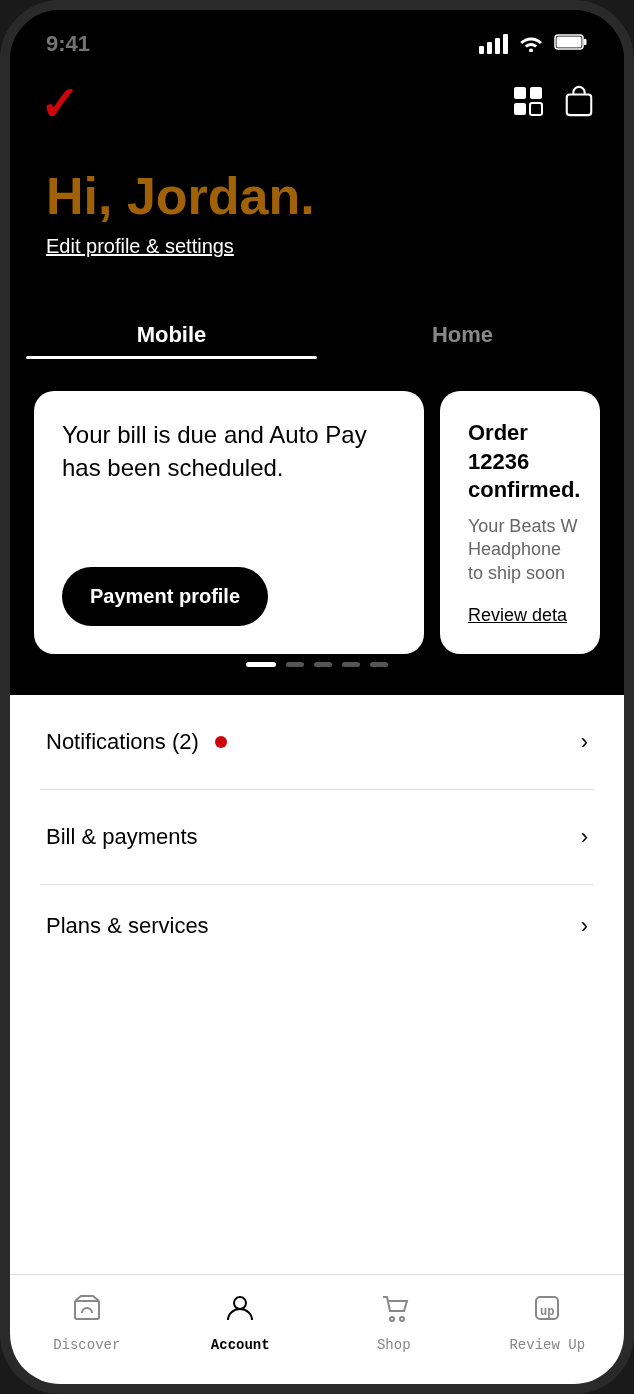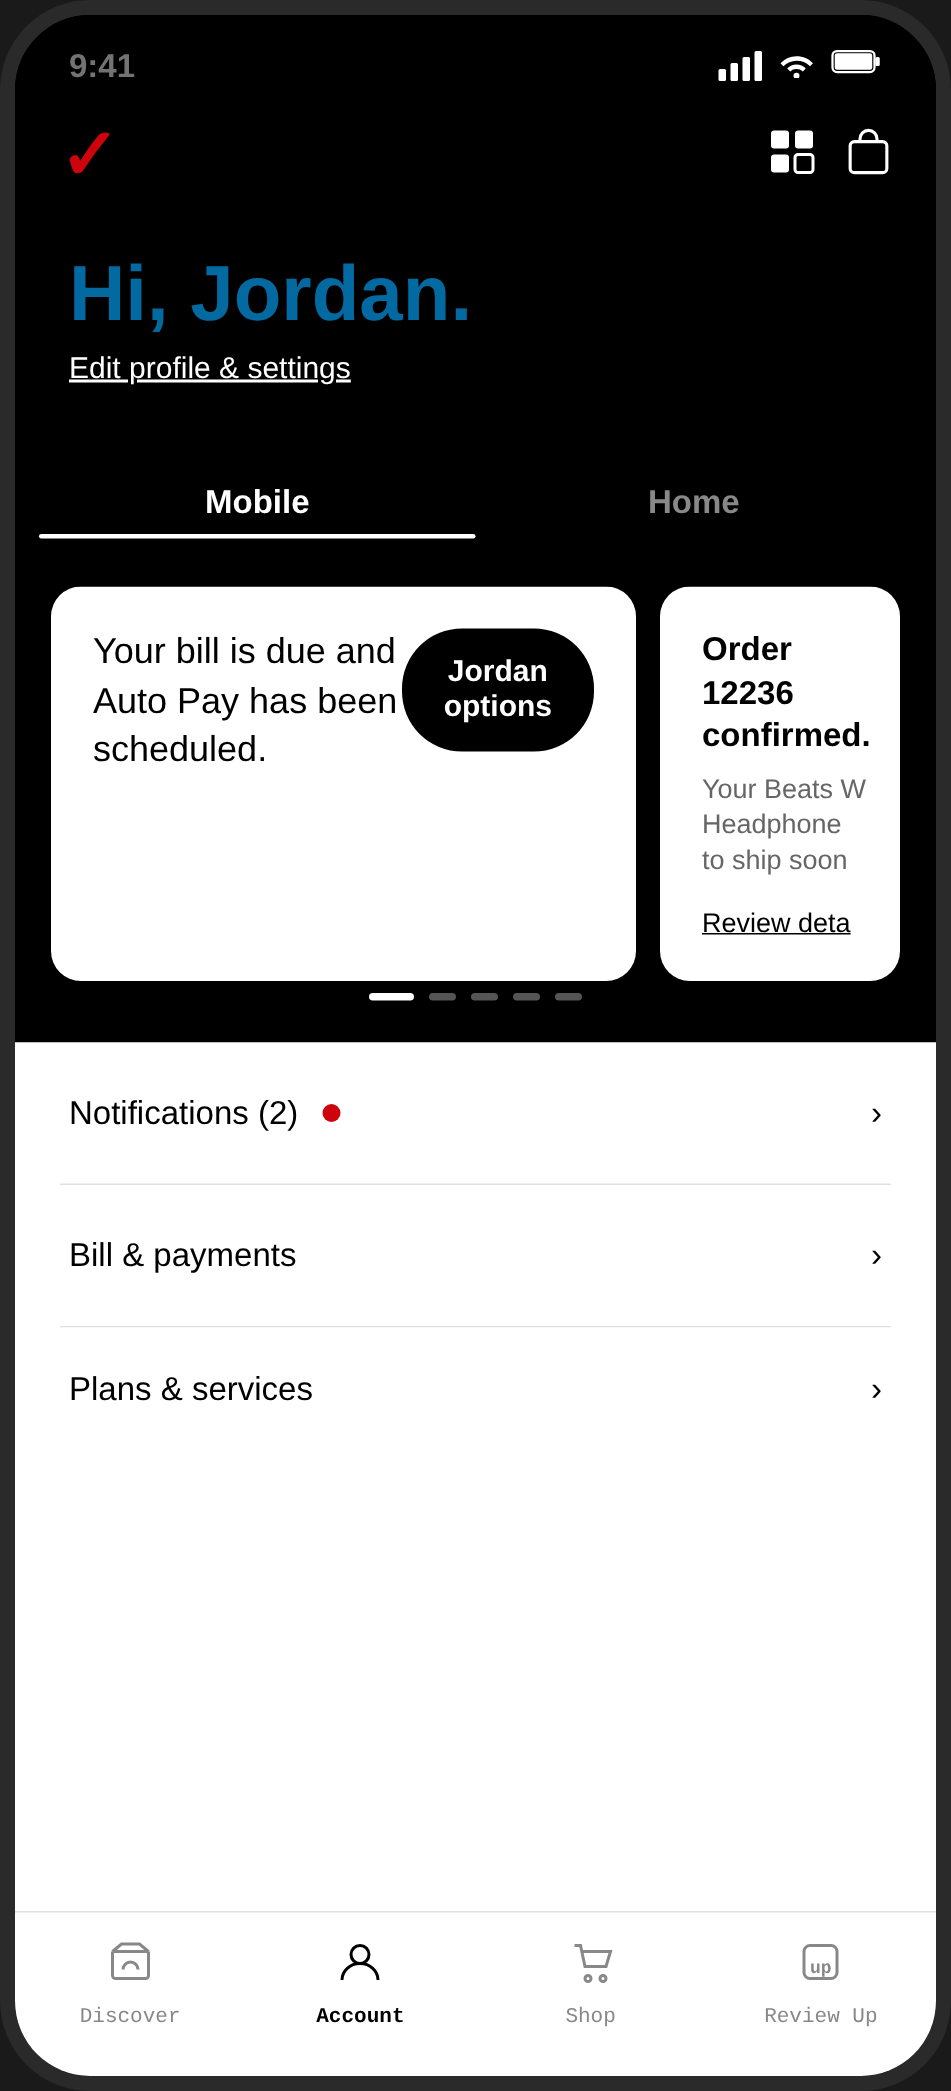--- a/index.html
+++ b/index.html
@@ -78,21 +78,21 @@
     }
     .header-icon {
       color: #fff;
       font-size: 26px;
     }
     .greeting-section {
       background: #000;
       padding: 20px 36px 30px 36px;
     }
     .greeting-name {
-      color: #0369a1;
+      color: #a16207;
       font-size: 52px;
       font-weight: 700;
       line-height: 1.1;
       margin-bottom: 10px;
     }
     .edit-profile-link {
       color: #fff;
       font-size: 20px;
       text-decoration: underline;
       cursor: pointer;
@@ -139,20 +139,21 @@
       padding: 0 24px;
       gap: 16px;
       overflow: hidden;
     }
     .card {
       background: #fff;
       border-radius: 20px;
       padding: 28px 28px 28px 28px;
       min-width: 390px;
       display: flex;
+      flex-direction: column;
       justify-content: space-between;
       min-height: 230px;
     }
     .card-text {
       font-size: 24px;
       font-weight: 500;
       color: #000;
       line-height: 1.35;
       margin-bottom: 30px;
     }
@@ -366,21 +367,21 @@
         <div class="tab-label">Home</div>
         <div class="tab-underline"></div>
       </div>
     </div>
   </div>
 
   <div class="cards-section">
     <div class="cards-scroll">
       <div class="card">
         <div class="card-text">Your bill is due and Auto Pay has been scheduled.</div>
-        <button class="card-button">Jordan options</button>
+        <button class="card-button">Payment profile</button>
       </div>
       <div class="card-partial">
         <div>
           <div class="card-partial-title">Order 12236 confirmed.</div>
           <div class="card-partial-subtitle">Your Beats W Headphone to ship soon</div>
         </div>
         <div class="card-partial-link">Review deta</div>
       </div>
     </div>
 

